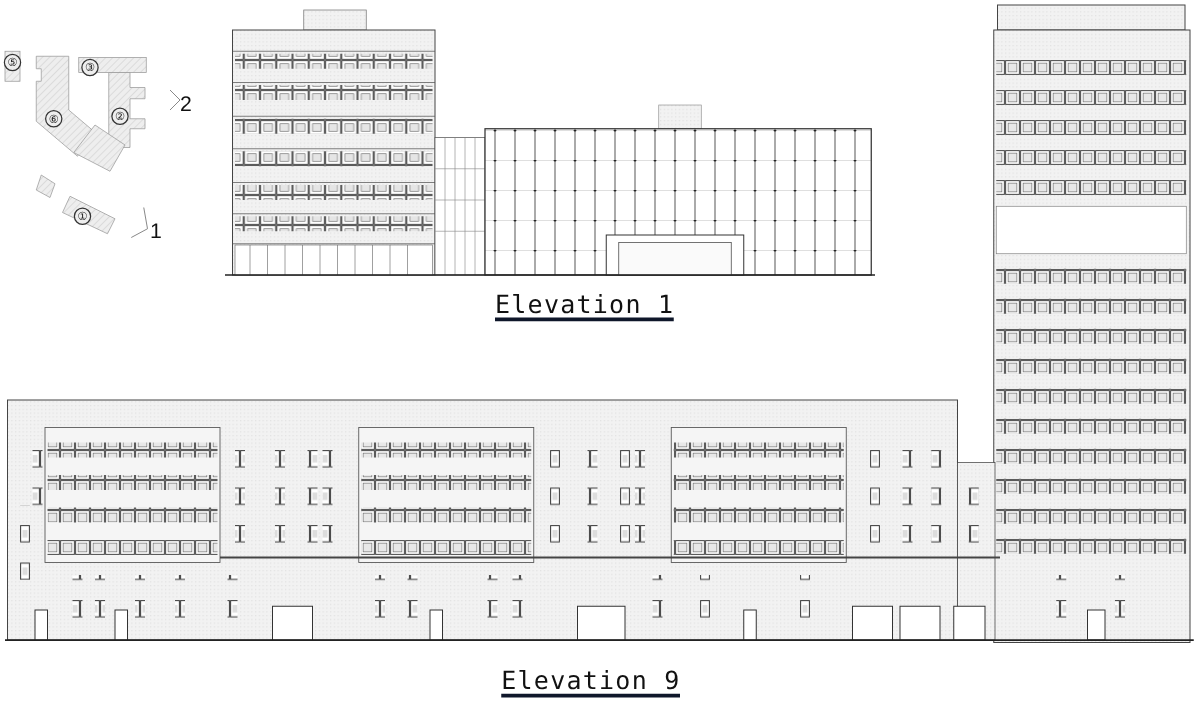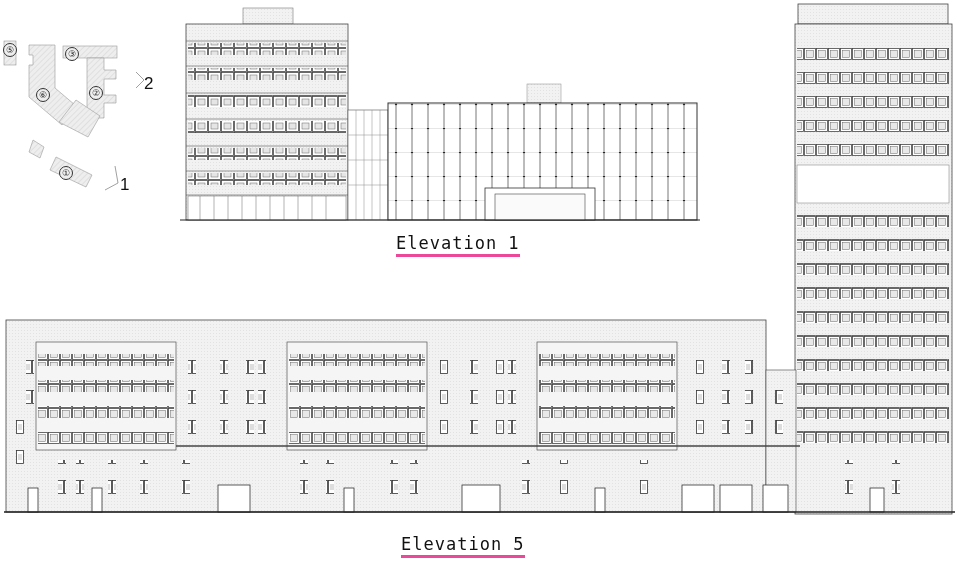--- a/index.html
+++ b/index.html
@@ -1,18 +1,18 @@
 <!DOCTYPE html>
 <html><head>
 <meta charset="utf-8">
 <style>
   html,body{margin:0;padding:0;background:#fff;}
   body{width:960px;height:566px;position:relative;overflow:hidden;font-family:"DejaVu Sans Mono","Liberation Mono",monospace;}
   svg{position:absolute;left:0;top:0;}
-  .caption{position:absolute;font-size:17px;letter-spacing:1px;color:#111;border-bottom:3px solid #ec4899;padding-bottom:2px;line-height:18px;}
+  .caption{position:absolute;font-size:20px;letter-spacing:1px;color:#111;border-bottom:3px solid #0f172a;padding-bottom:2px;line-height:18px;}
   .keylabel{position:absolute;font-family:"Liberation Sans",sans-serif;font-size:17px;color:#111;}
   .num{position:absolute;font-family:"Liberation Sans",sans-serif;font-size:9px;color:#222;width:12px;height:12px;border:1px solid #333;border-radius:50%;text-align:center;line-height:12px;background:#eee;}
 </style>
 </head>
 <body>
 
 <svg width="960" height="566" viewBox="0 0 960 566">
   <defs>
     <pattern id="hatch" width="4" height="4" patternUnits="userSpaceOnUse" patternTransform="rotate(45)">
       <rect width="4" height="4" fill="#eeeeee"></rect>
@@ -211,13 +211,13 @@
 
 <div class="num" style="left:3px;top:43px;">⑤</div>
 <div class="num" style="left:36px;top:88px;">⑥</div>
 <div class="num" style="left:65px;top:47px;">③</div>
 <div class="num" style="left:89px;top:86px;">②</div>
 <div class="num" style="left:59px;top:166px;">①</div>
 <div class="keylabel" style="left:144px;top:74px;">2</div>
 <div class="keylabel" style="left:120px;top:175px;">1</div>
 
 <div class="caption" style="left:396px;top:234px;">Elevation 1</div>
-<div class="caption" style="left:401px;top:535px;">Elevation 5</div>
+<div class="caption" style="left:401px;top:535px;">Elevation 9</div>
 
 </body></html>

